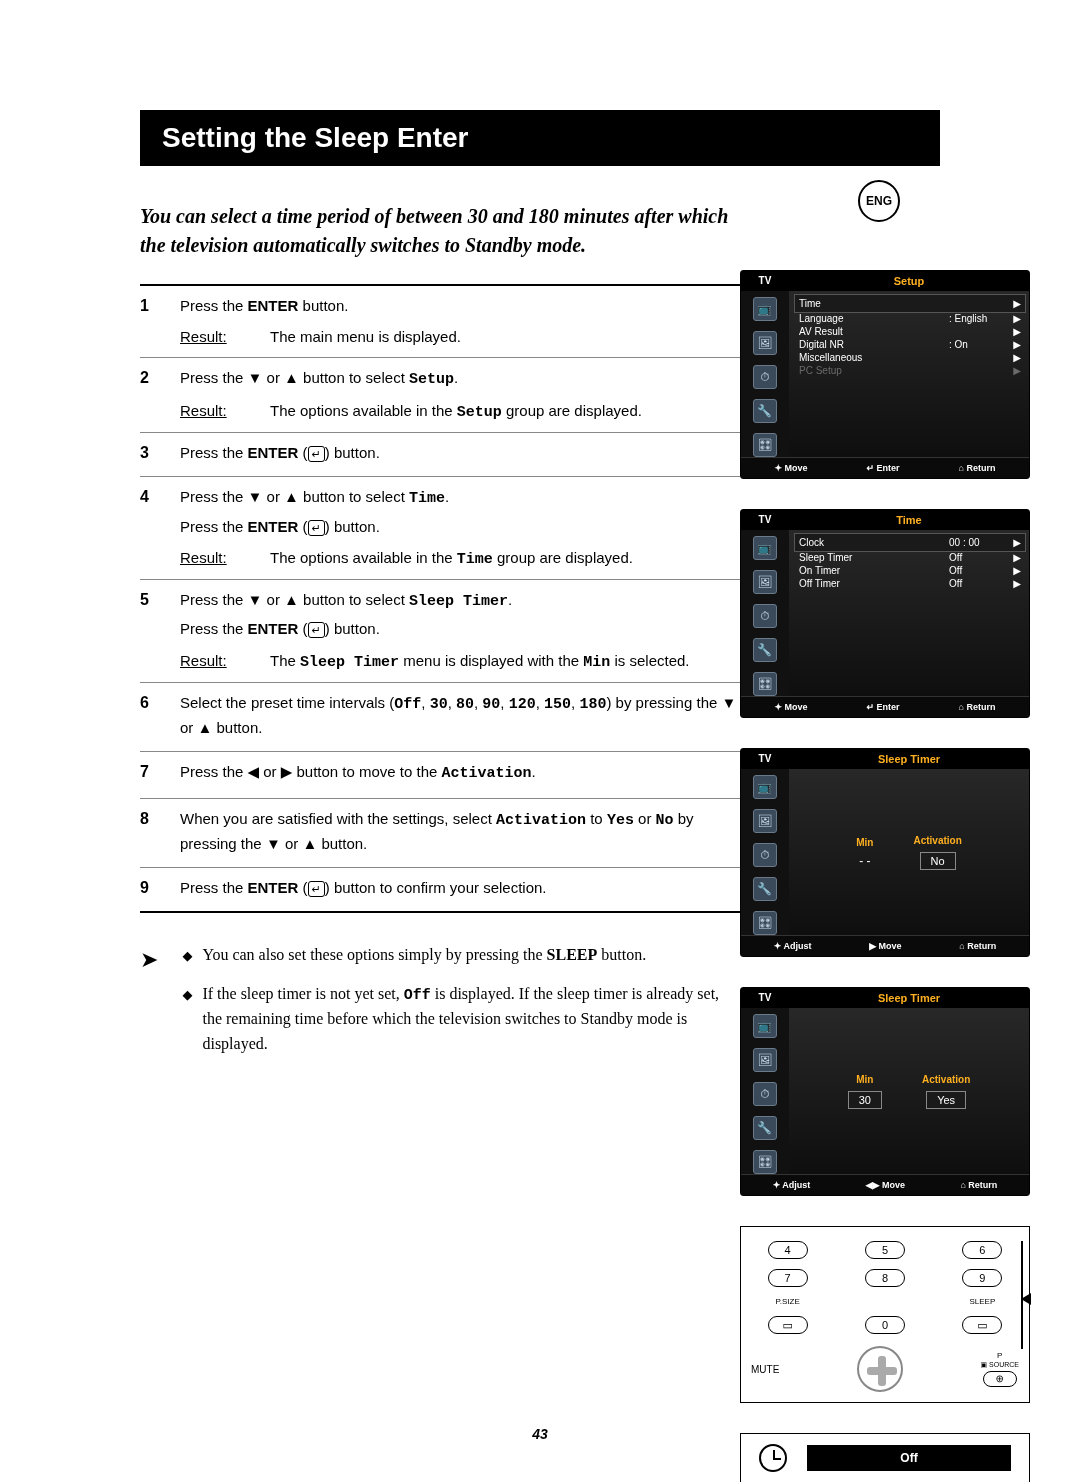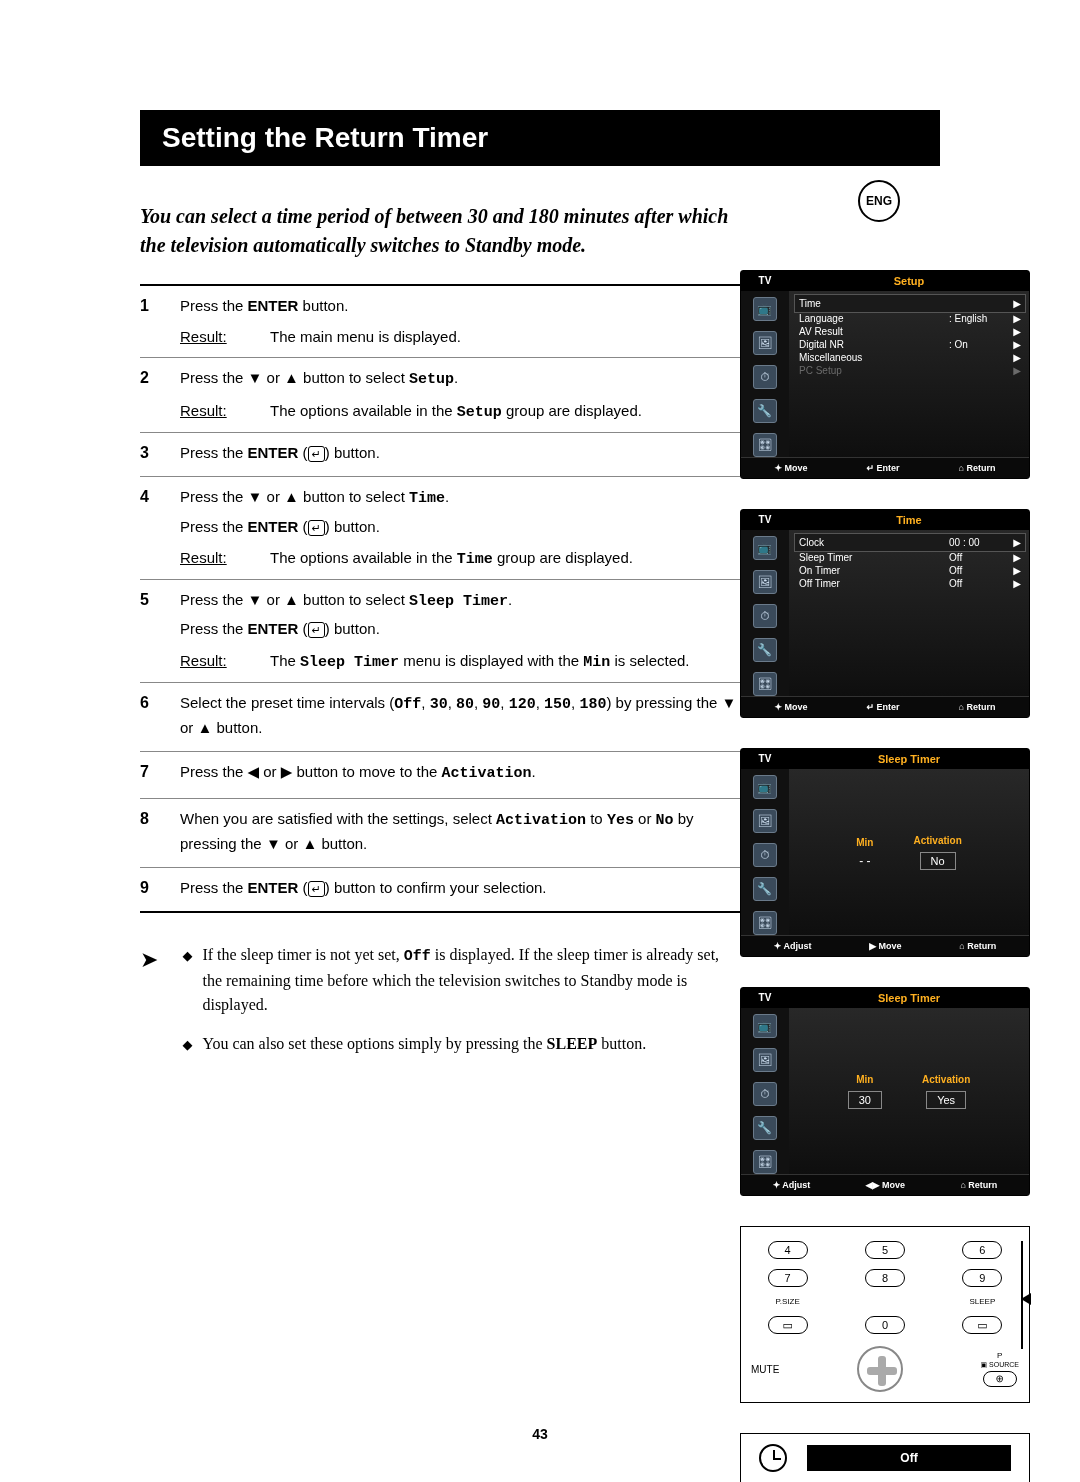--- a/index.html
+++ b/index.html
@@ -274,31 +274,32 @@
     font-weight:bold;
     padding:6px 0;
   }
   .page-num {
     position:absolute;
     bottom:40px;
     left:0; right:0;
     text-align:center;
     font-weight:bold;
     font-size:14px;
+    font-style:italic;
   }
 </style>
 </head>
 <body>
 
 <div class="page">
   <div class="right-gray"></div>
 
   <div class="lang-badge">ENG</div>
 
-  <div class="title-bar">Setting the Return Timer</div>
+  <div class="title-bar">Setting the Sleep Enter</div>
 
   <div class="intro">You can select a time period of between 30 and 180 minutes after which the television automatically switches to Standby mode.</div>
 
   <div class="steps" id="steps">
       <div class="step">
         <div class="step-num">1</div>
         <div class="step-body">
           <p>Press the <b>ENTER</b> button.</p>
           <div class="result-row">
             <span class="result-label">Result:</span>
@@ -366,22 +367,22 @@
         <div class="step-num">9</div>
         <div class="step-body">
           <p>Press the <b>ENTER</b> (<span class="enter-glyph">↵</span>) button to confirm your selection.</p>
         </div>
       </div>
     </div>
 
   <div class="tips">
     <div class="tip-arrow">➤</div>
     <ul class="tip-list" id="tips">
+        <li>You can also set these options simply by pressing the <b>SLEEP</b> button.</li>
         <li>If the sleep timer is not yet set, <span class="mono">Off</span> is displayed. If the sleep timer is already set, the remaining time before which the television switches to Standby mode is displayed.</li>
-        <li>You can also set these options simply by pressing the <b>SLEEP</b> button.</li>
       </ul>
   </div>
 
   <div class="osd-col">
 
     <div class="osd">
       <div class="osd-header">
         <div class="tv">TV</div>
         <div class="title">Setup</div>
       </div>

